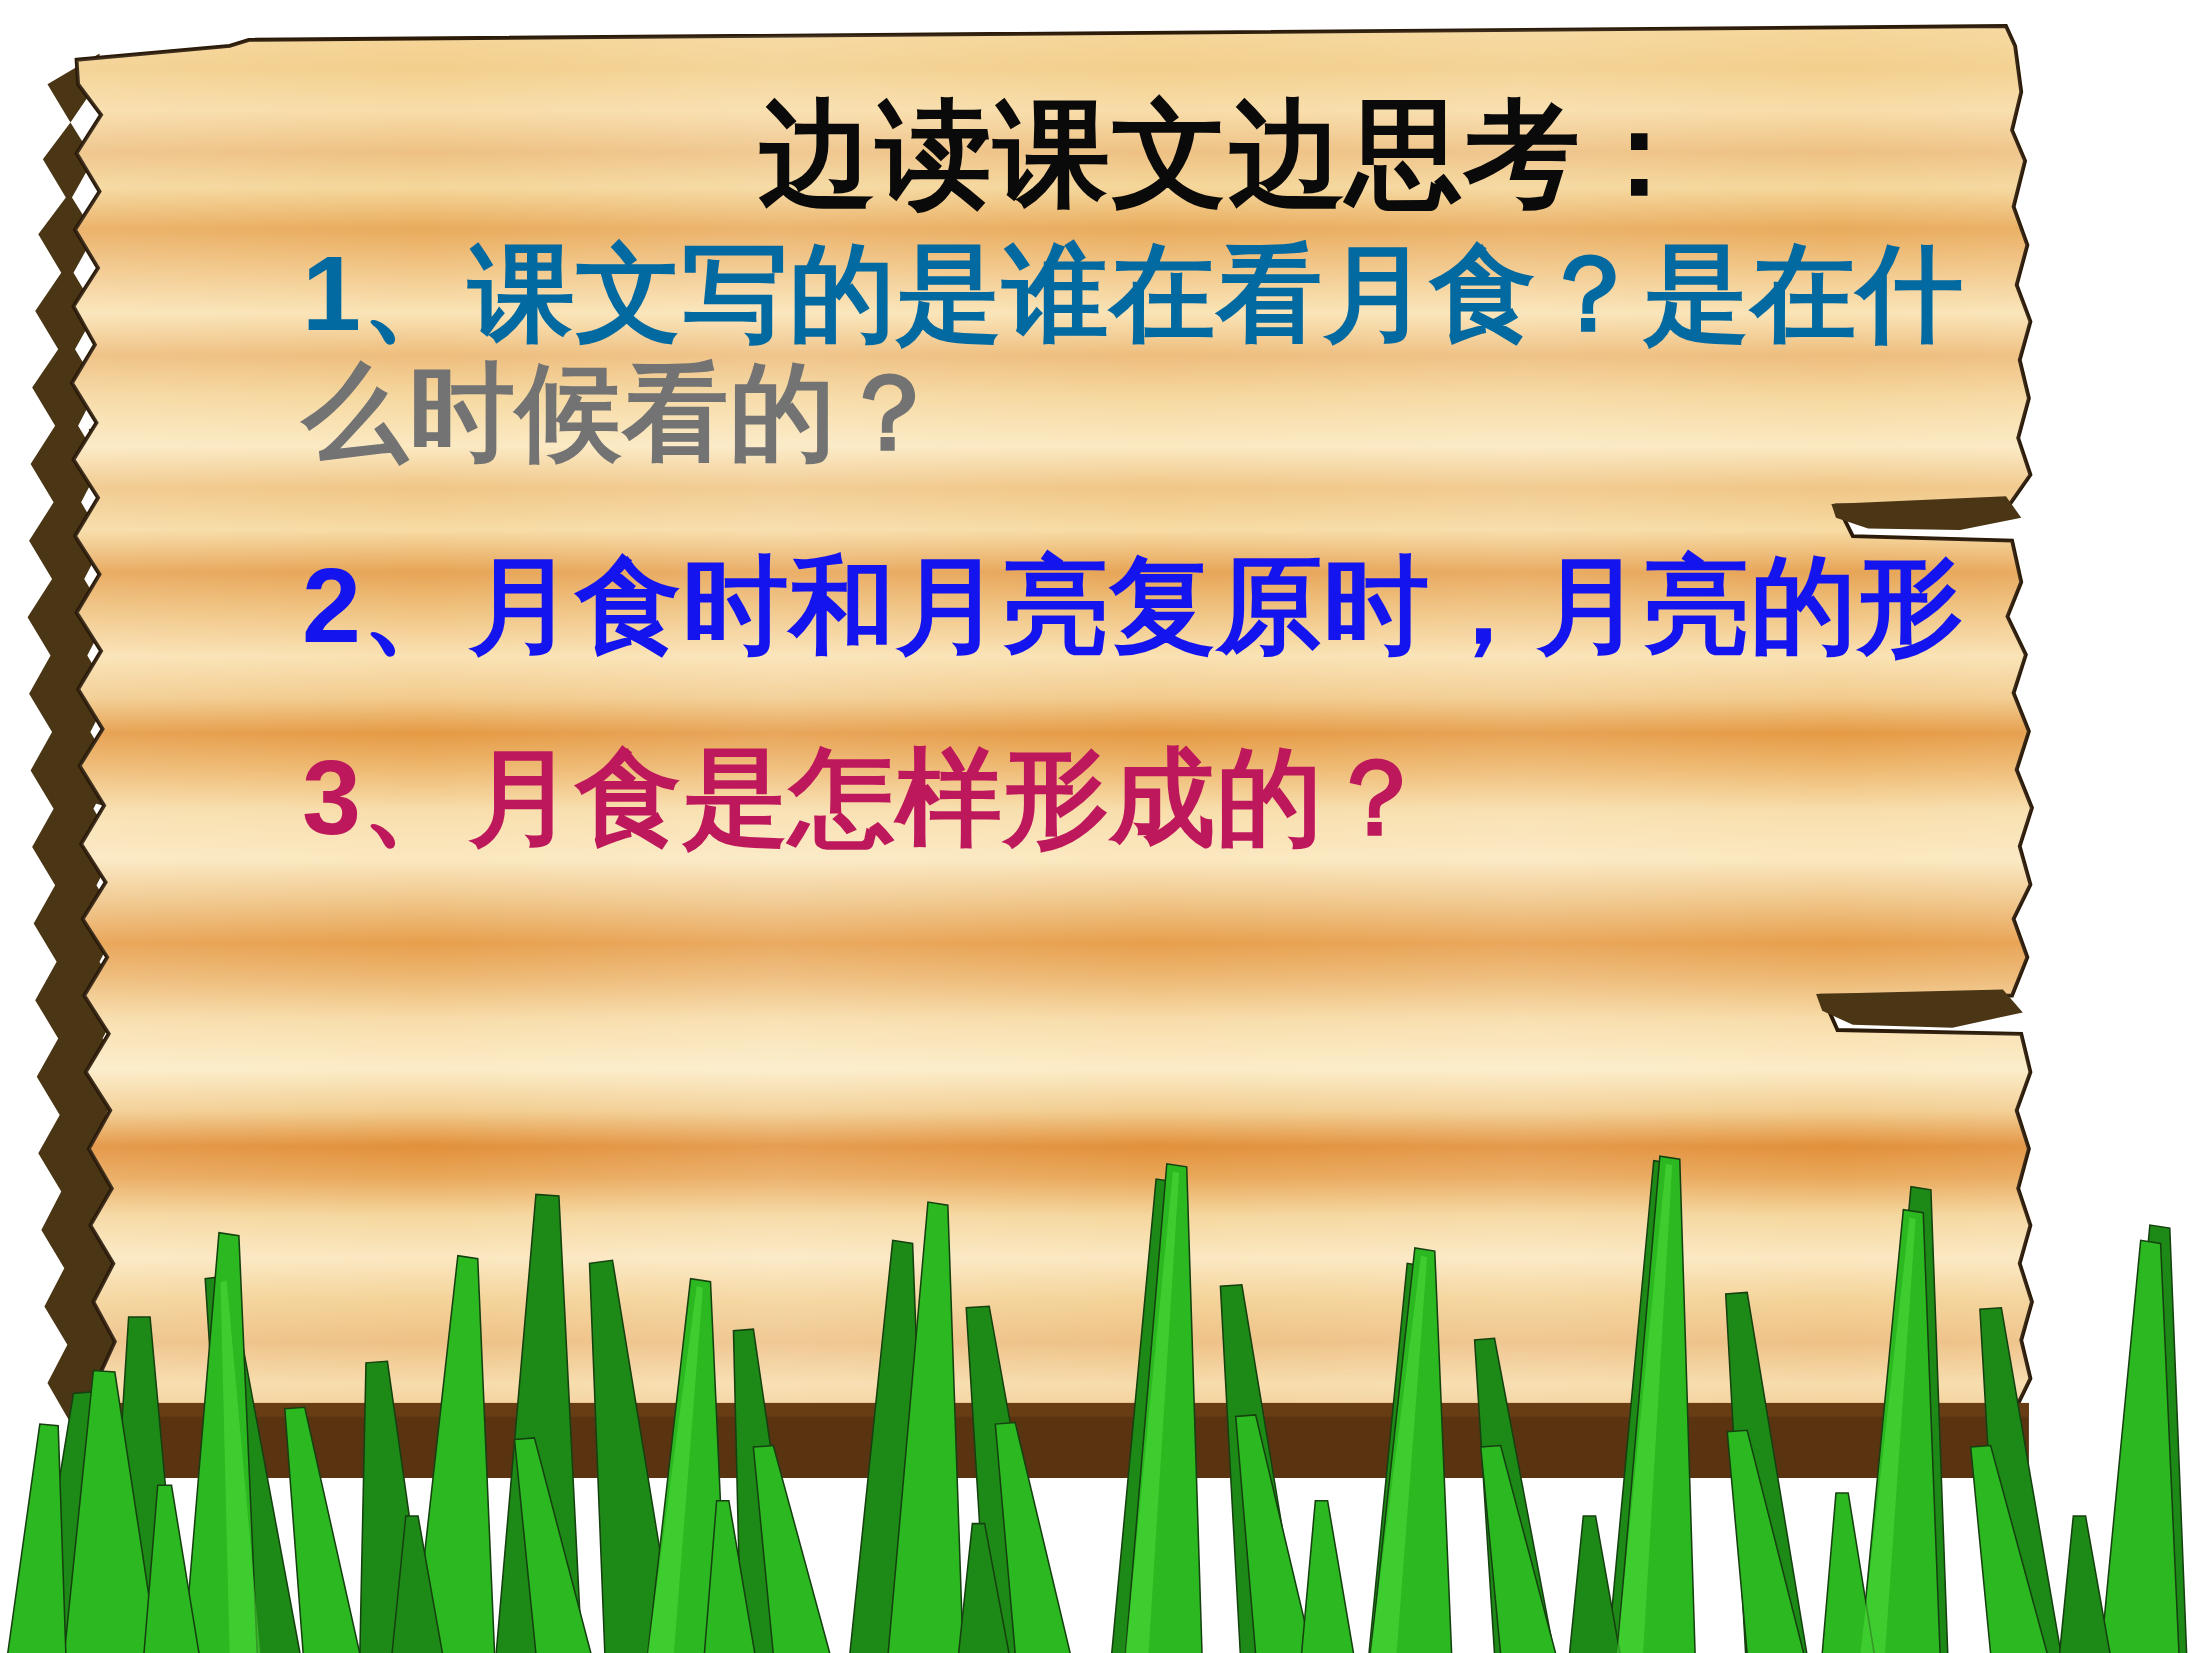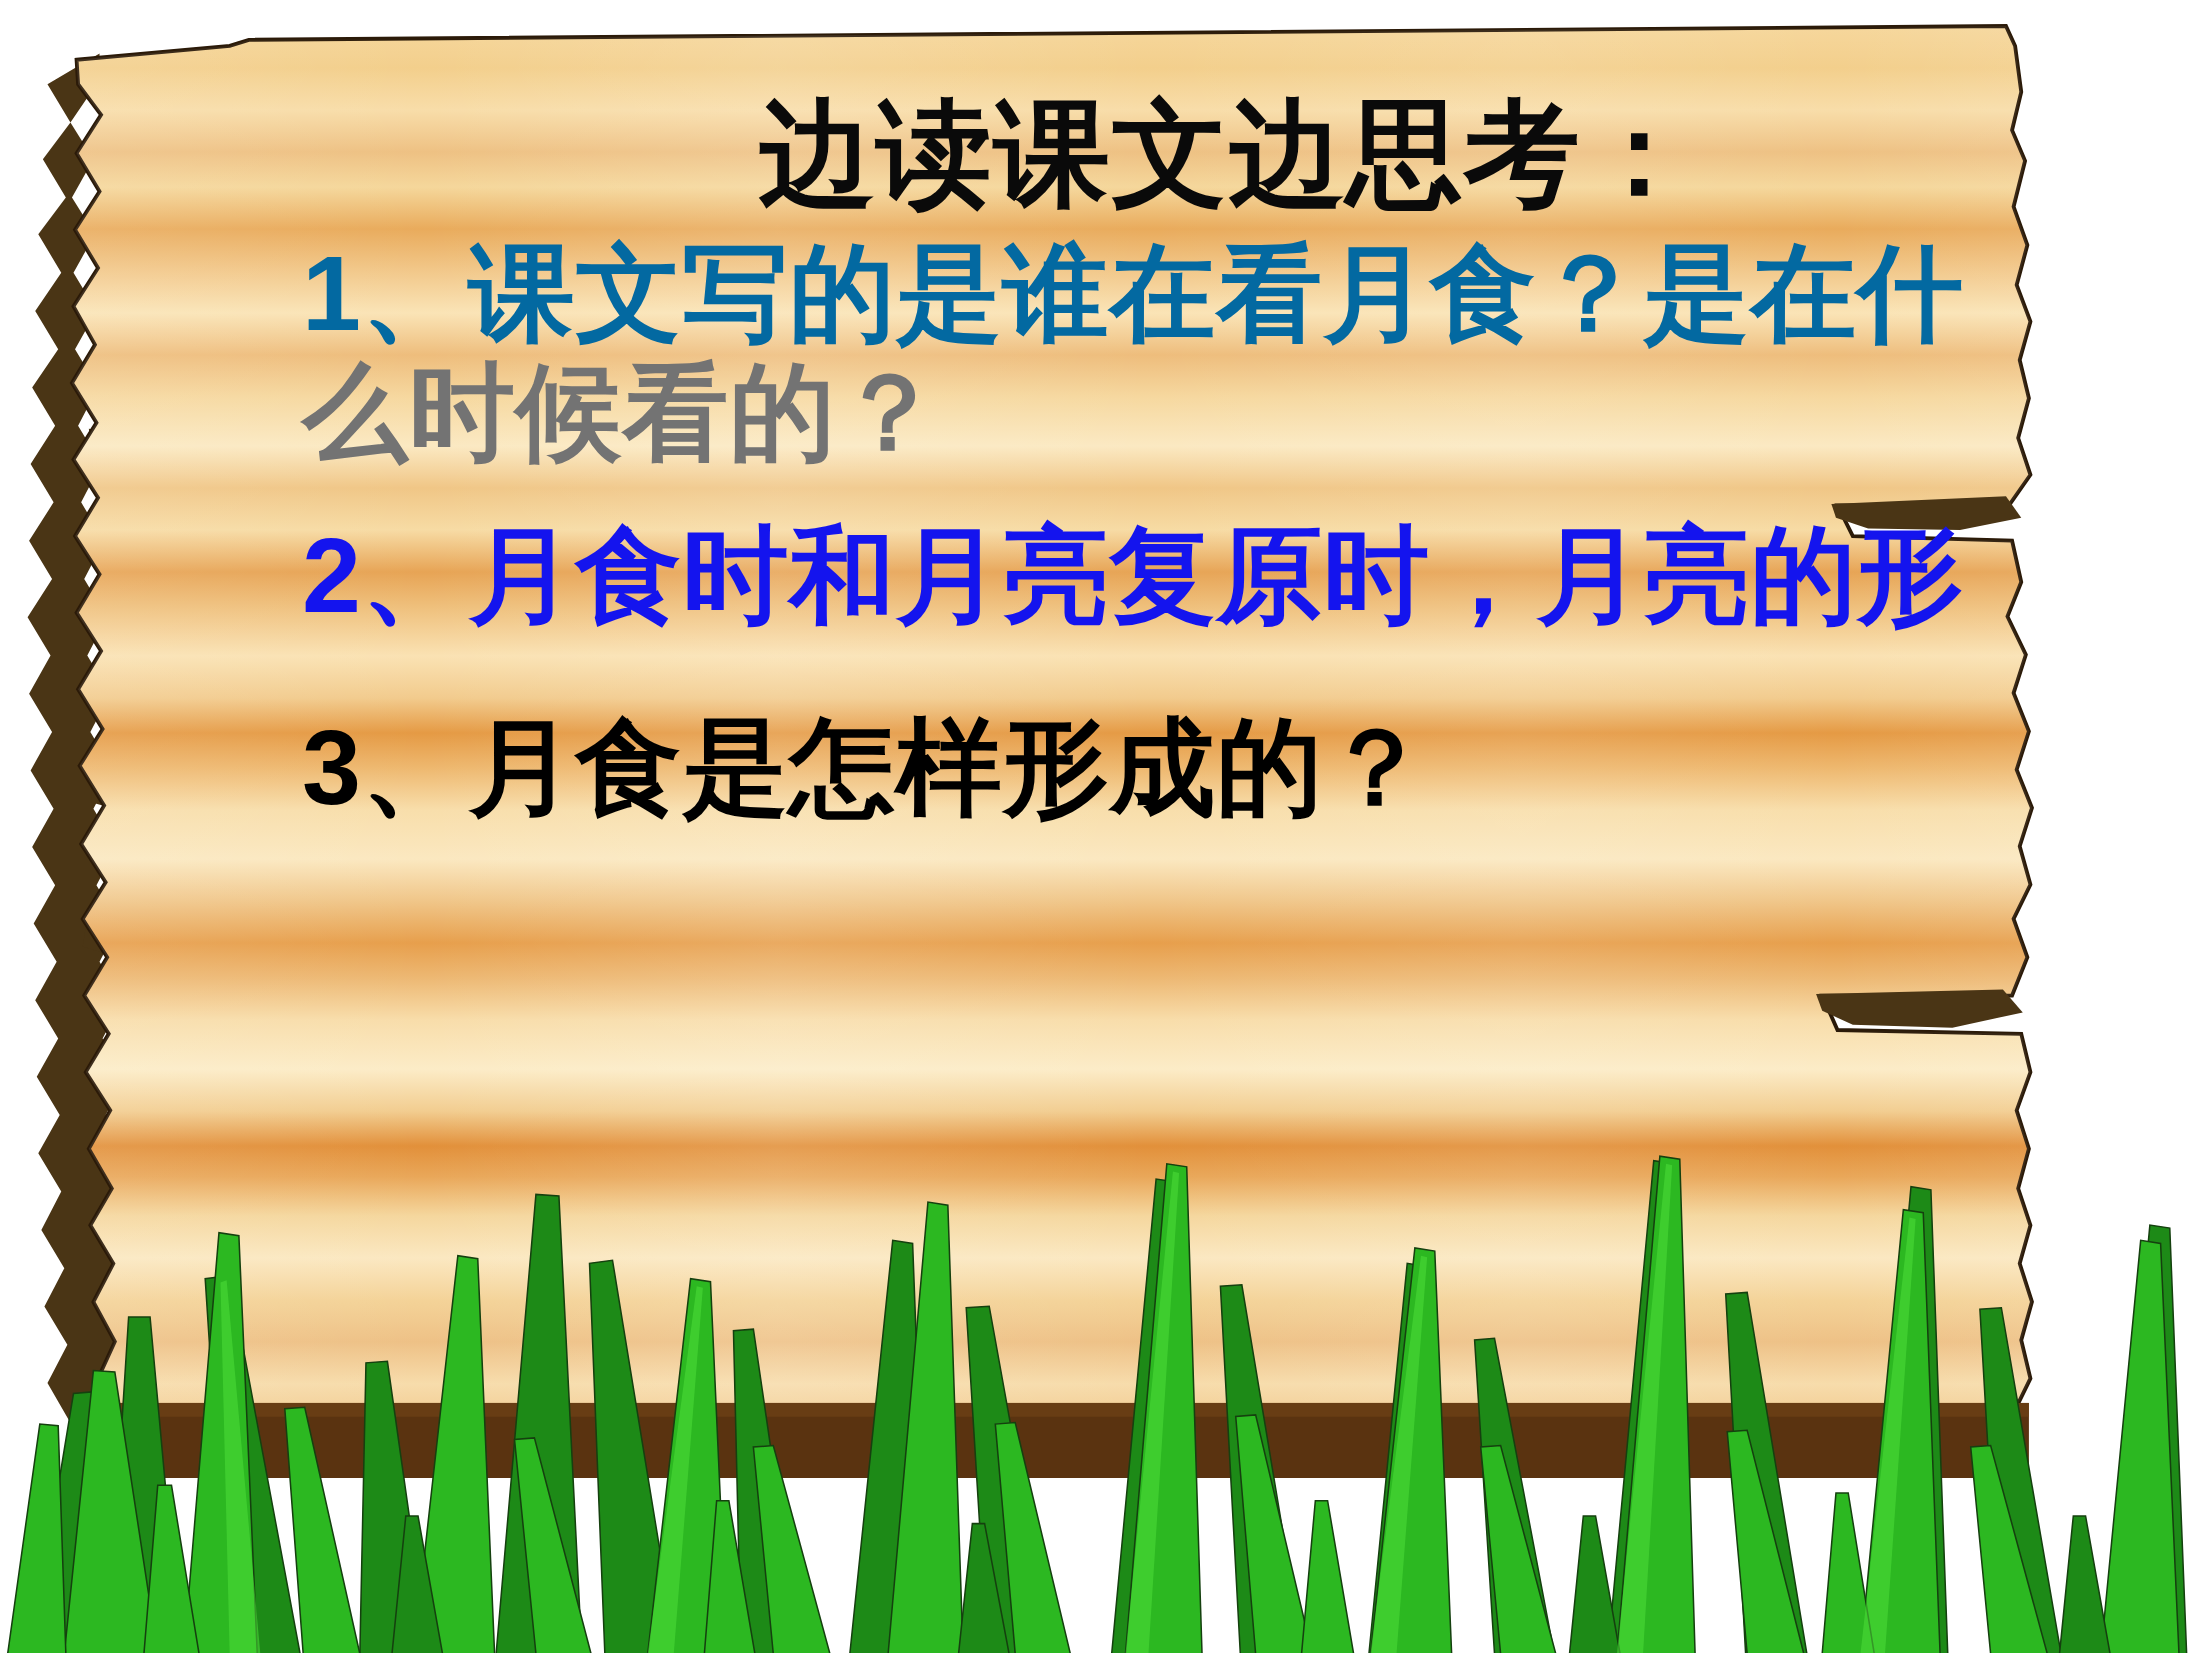--- a/index.html
+++ b/index.html
@@ -33,21 +33,21 @@
     font-family:"Liberation Sans","DejaVu Sans",sans-serif;
     font-weight:bold;
     font-size:106px;
     line-height:1.12;
     color:#1414ee;
     letter-spacing:0.8px;
     margin:0;
     white-space:nowrap;
   }
   #q1{margin-top:10.7px;}
-  #q2{margin-top:44px;}
+  #q2{margin-top:74px;}
   #q3{margin-top:74px;}
 
   
   #grass{position:absolute;left:0;top:1087px;width:2205px;height:567px;z-index:9;}
   #grass svg{display:block;}
 </style>
 </head>
 <body>
 
 <div id="slide">
@@ -184,21 +184,21 @@
     <div class="q-block" id="q1">
       <p class="q-line" style="color: #0369a1;">1、课文写的是谁在看月食？是在什</p>
       <p class="q-line" style="color: #737373;">么时候看的？</p>
     </div>
 
     <div class="q-block" id="q2">
       <p class="q-line" style="color: rgb(20, 20, 238);">2、月食时和月亮复原时，月亮的形</p>
     </div>
 
     <div class="q-block" id="q3">
-      <p class="q-line" style="color: #000000;">3、月食是怎样形成的？</p>
+      <p class="q-line" style="color: #be185d;">3、月食是怎样形成的？</p>
     </div>
 
   </div>
 
   <div id="grass">
     <svg width="2205" height="567" viewBox="0 0 2880 740">
       <g stroke="#15400f" stroke-width="2">
 
         <path d="M 140 740 L 168 300 L 196 300 L 236 740 Z" fill="#1d8a17"></path>
         <path d="M 300 740 L 268 250 L 300 246 L 392 740 Z" fill="#1d8a17"></path>

